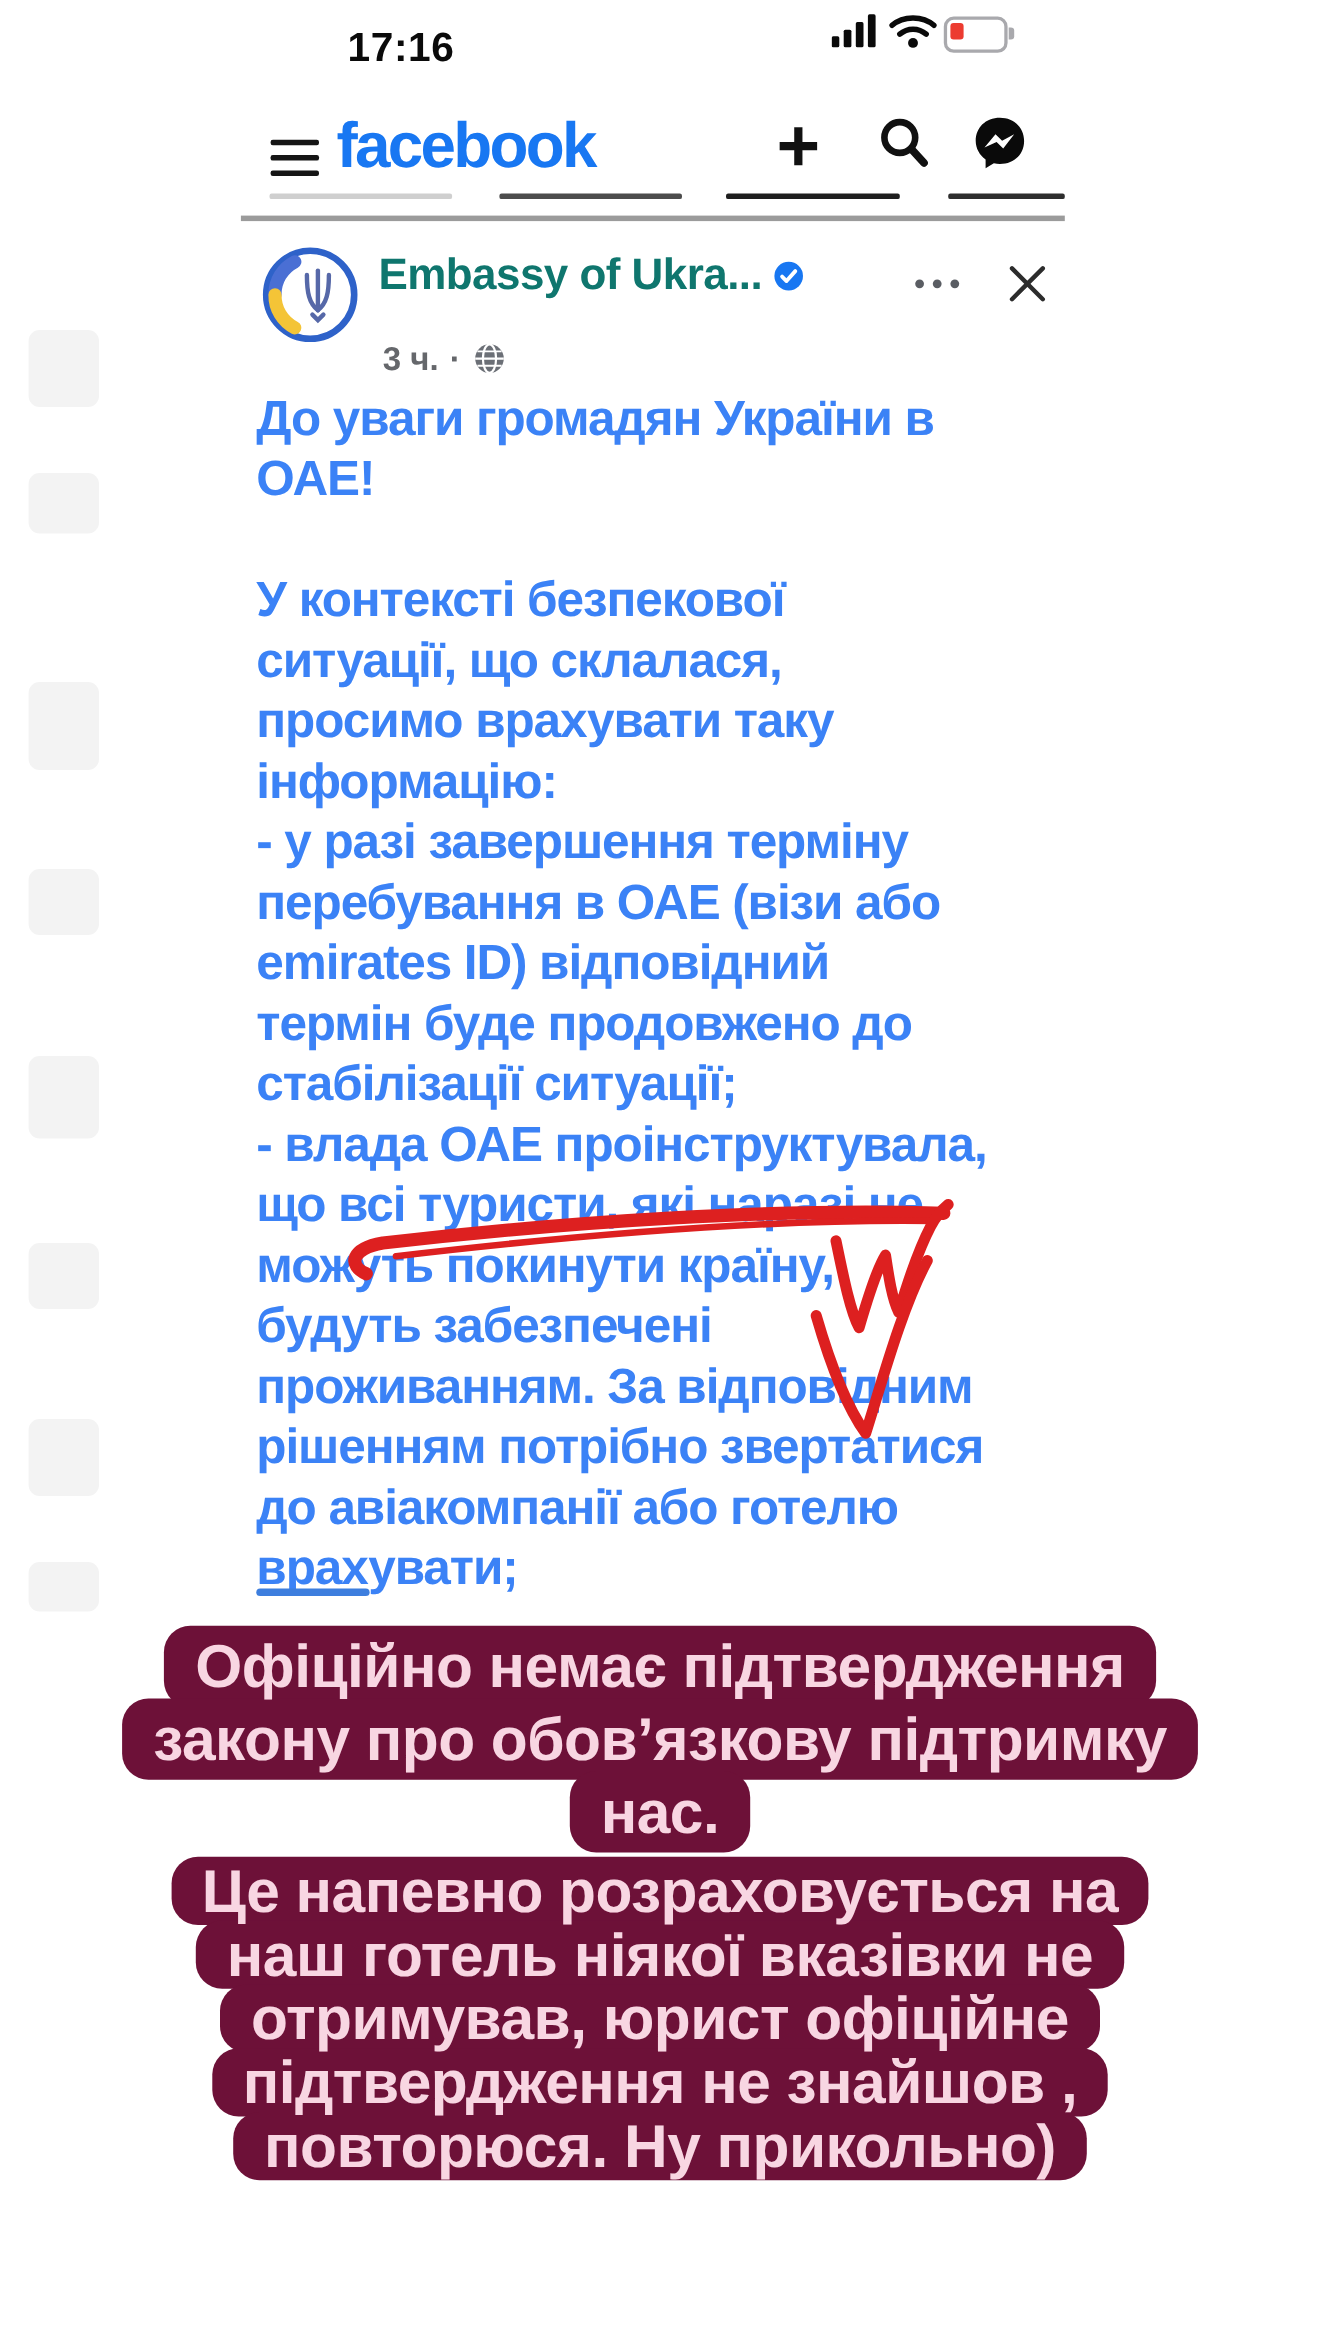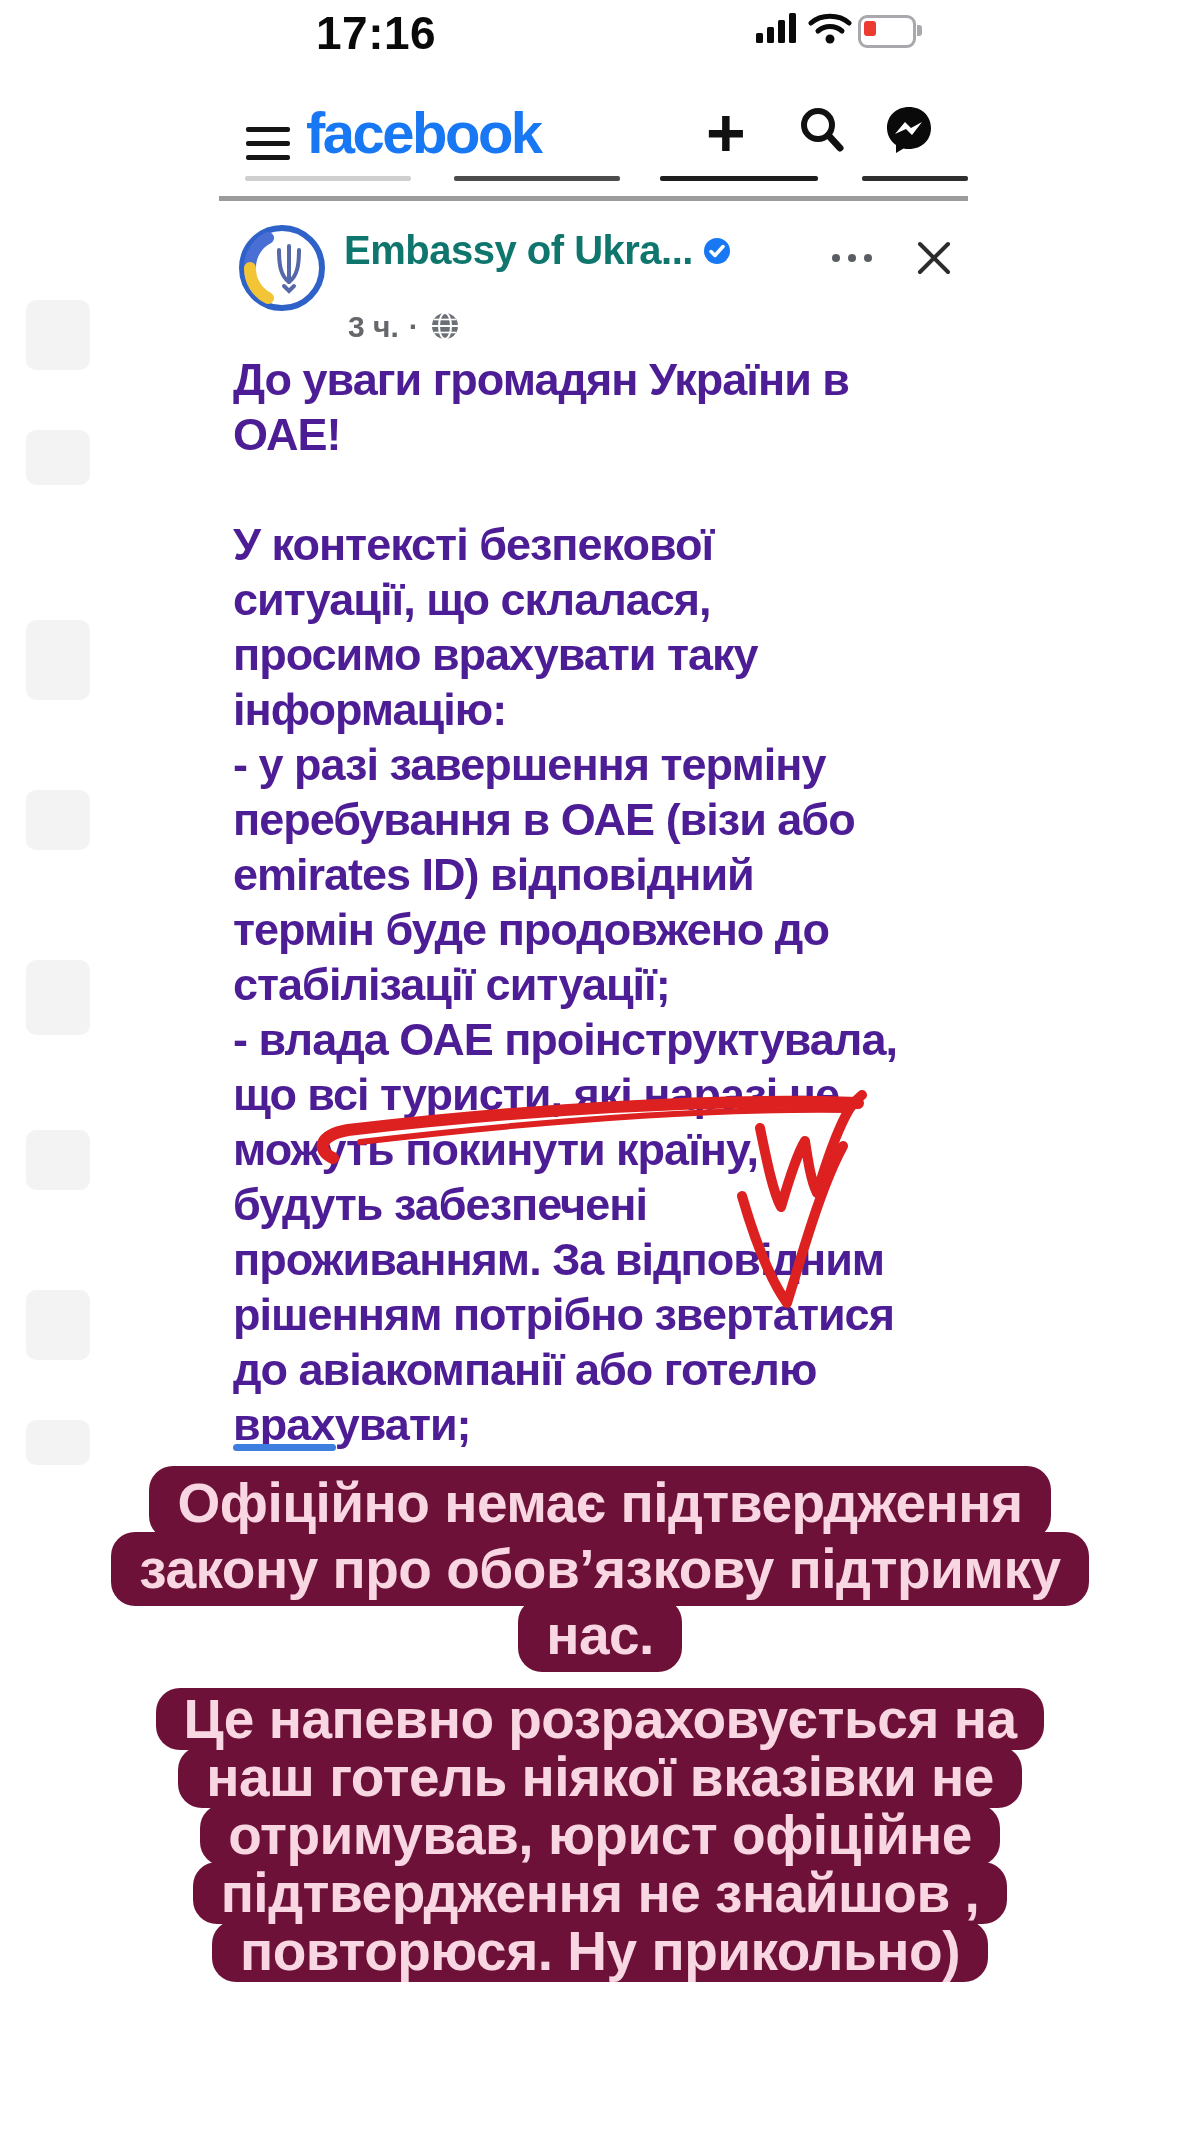--- a/index.html
+++ b/index.html
@@ -1,21 +1,21 @@
 <!DOCTYPE html>
 <html><head>
 <meta charset="utf-8">
 <style>
   html,body{margin:0;padding:0;background:#ffffff;}
   .screen{
     position:relative;width:1200px;height:2133px;overflow:hidden;background:#fff;
     font-family:"Liberation Sans",sans-serif;
   }
   
-  .time{position:absolute;left:316px;top:6px;font-size:46px;font-weight:bold;color:#0a0a0a;letter-spacing:0.5px;}
+  .time{position:absolute;left:316px;top:22px;font-size:37px;font-weight:bold;color:#0a0a0a;letter-spacing:0.5px;}
   .sig{position:absolute;left:756px;top:12px;}
   .wifi{position:absolute;left:808px;top:12px;}
   .batt{position:absolute;left:858px;top:15px;width:52px;height:27px;border:3px solid #a9a9ad;border-radius:9px;background:#fff;}
   .batt .lvl{position:absolute;left:3px;top:3px;width:12px;height:15px;background:#ec3b30;border-radius:3px;}
   .batt .nub{position:absolute;right:-9px;top:7px;width:5px;height:11px;background:#a9a9ad;border-radius:0 3px 3px 0;}
   
   .burger{position:absolute;left:246px;top:127px;width:44px;height:40px;cursor:pointer;}
   .burger i{display:block;height:5px;background:#151515;border-radius:2px;margin-bottom:9px;}
   .fblogo{position:absolute;left:306px;top:104px;font-size:58px;font-weight:bold;letter-spacing:-2.5px;color:#1877f2;line-height:1;}
   .plusbtn{position:absolute;left:706px;top:98px;font-size:68px;font-weight:bold;color:#111;line-height:1;}
@@ -29,34 +29,34 @@
   .hdr-divider{position:absolute;left:219px;top:196px;width:749px;height:5px;background:#9b9b9b;}
   
   .avatar{position:absolute;left:238px;top:224px;width:88px;height:88px;}
   .pname-row{position:absolute;left:344px;top:228px;display:flex;align-items:center;gap:10px;}
   .pname{font-size:40px;font-weight:bold;color:#0f766e;letter-spacing:-0.5px;}
   .meta-row{position:absolute;left:348px;top:310px;display:flex;align-items:flex-start;gap:10px;color:#65676b;font-size:30px;font-weight:bold;}
   .dotsbtn{position:absolute;left:822px;top:240px;padding:6px;}
   .closebtn{position:absolute;left:908px;top:232px;padding:4px;}
   
   .body{position:absolute;left:233px;top:352px;width:745px;}
-  .body-line{font-size:45px;font-weight:bold;color:#4c1d95;line-height:55px;min-height:55px;letter-spacing:-1px;white-space:nowrap;}
+  .body-line{font-size:45px;font-weight:bold;color:#3b82f6;line-height:55px;min-height:55px;letter-spacing:-1px;white-space:nowrap;}
   
   .annot{position:absolute;left:0;top:0;pointer-events:none;}
   .link-underline{position:absolute;left:233px;top:1444px;width:103px;height:7px;border-radius:4px;background:#3d7ede;}
   
   .story{position:absolute;left:0;width:1200px;text-align:center;}
   .story1{top:1466px;}
   .story2{top:1688px;}
   .pill{
     width:fit-content;margin:-8px auto 0;padding:6px 28px;border-radius:24px;
     background:#6d1138;color:#f8d6e2;font-weight:bold;font-size:55px;line-height:62px;
     white-space:nowrap;letter-spacing:-0.5px;
   }
-  .story1 .pill:first-child{margin-top:0;text-align:right;}
+  .story1 .pill:first-child{margin-top:12px;text-align:right;}
   .story2 .pill{padding:0 28px;margin-top:-4px;}
   .story2 .pill:first-child{margin-top:0;}
   
   .ghost{position:absolute;left:26px;width:64px;background:#1a1a1a;opacity:0.05;border-radius:10px;}
 </style>
 </head>
 <body>
 
 <div class="screen">
 

